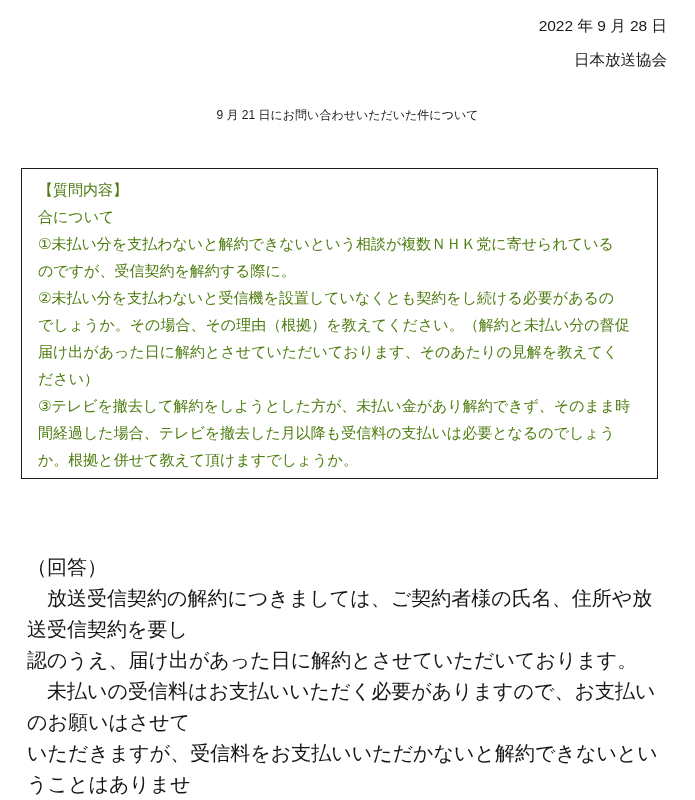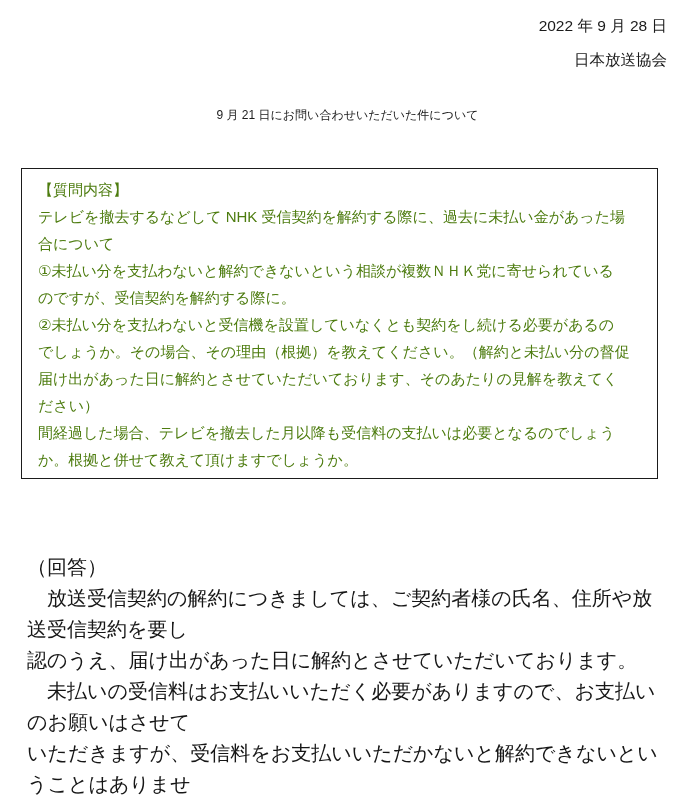--- a/index.html
+++ b/index.html
@@ -68,28 +68,28 @@
 
   <div class="header">
     <div class="header-line">2022 年 9 月 28 日</div>
     <div class="header-line">日本放送協会</div>
   </div>
 
   <div class="doc-title">9 月 21 日にお問い合わせいただいた件について</div>
 
   <div class="question-box">
     <div class="q-line">【質問内容】</div>
-    <div class="q-line">テレビを撤去するなどして NHK 受信契約を解約する際に、過去に未払い金があった場</div>
     <div class="q-line">合について</div>
     <div class="q-line">①未払い分を支払わないと解約できないという相談が複数ＮＨＫ党に寄せられている</div>
     <div class="q-line">のですが、受信契約を解約する際に。</div>
     <div class="q-line">②未払い分を支払わないと受信機を設置していなくとも契約をし続ける必要があるの</div>
     <div class="q-line">でしょうか。その場合、その理由（根拠）を教えてください。（解約と未払い分の督促</div>
     <div class="q-line">届け出があった日に解約とさせていただいております、そのあたりの見解を教えてく</div>
     <div class="q-line">ださい）</div>
+    <div class="q-line">③テレビを撤去して解約をしようとした方が、未払い金があり解約できず、そのまま時</div>
     <div class="q-line">間経過した場合、テレビを撤去した月以降も受信料の支払いは必要となるのでしょう</div>
     <div class="q-line">か。根拠と併せて教えて頂けますでしょうか。</div>
   </div>
 
   <div class="answer-section">
     <div class="a-line">（回答）</div>
     <div class="a-line">　放送受信契約の解約につきましては、ご契約者様の氏名、住所や放送受信契約を要し</div>
     <div class="a-line">認のうえ、届け出があった日に解約とさせていただいております。</div>
     <div class="a-line">　未払いの受信料はお支払いいただく必要がありますので、お支払いのお願いはさせて</div>
     <div class="a-line">いただきますが、受信料をお支払いいただかないと解約できないということはありませ</div>

